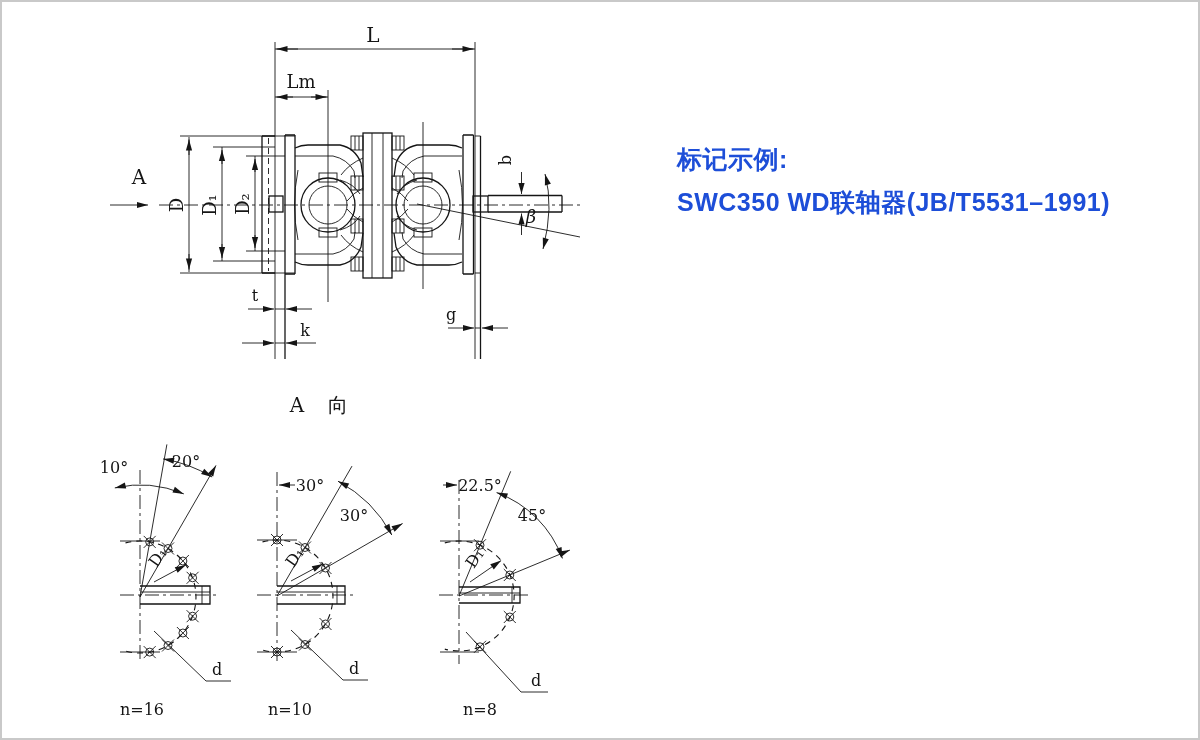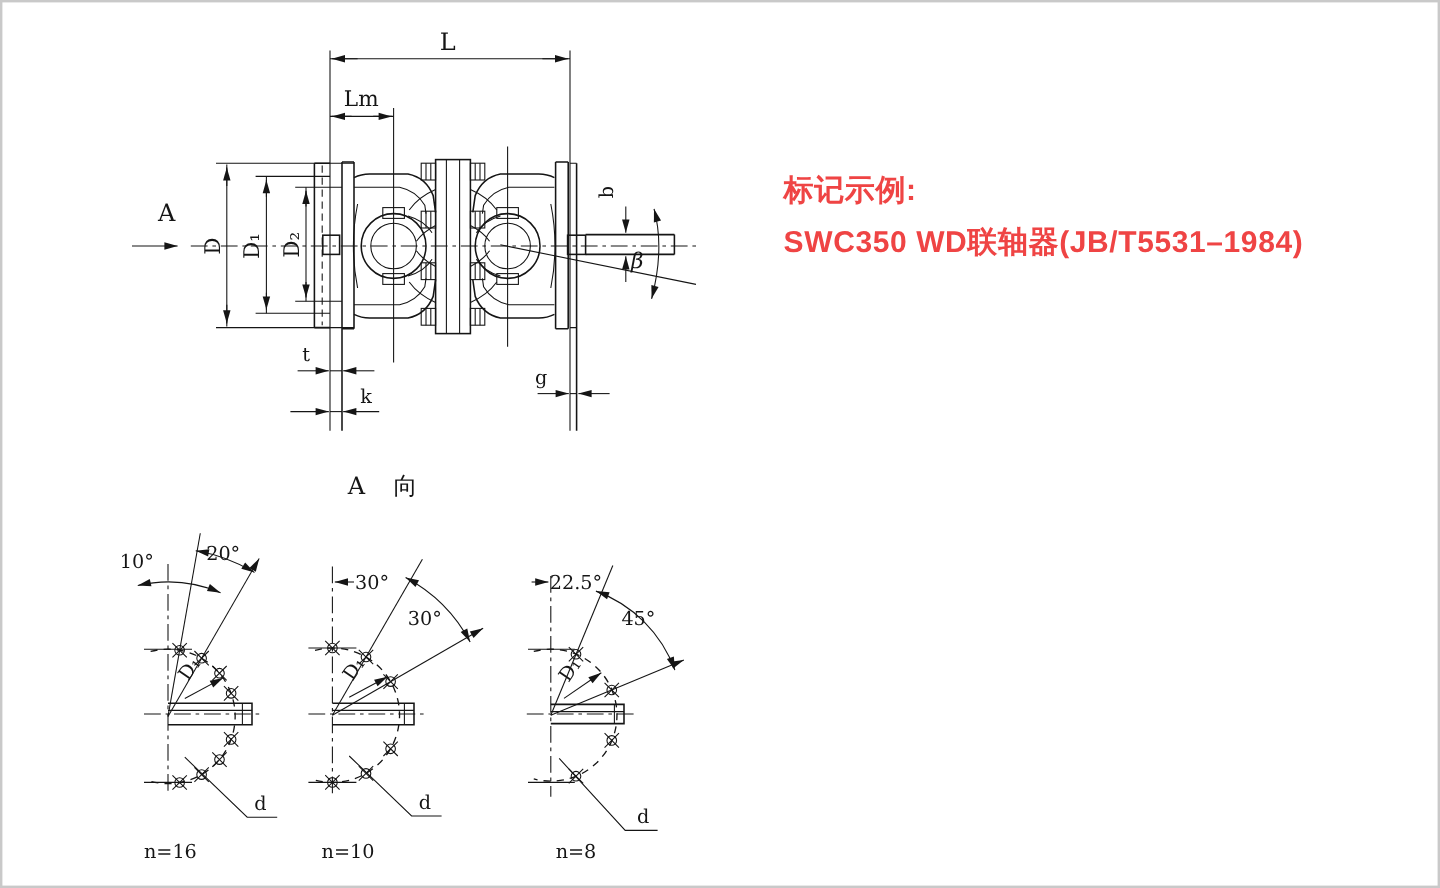--- a/index.html
+++ b/index.html
@@ -9,21 +9,21 @@
   .drawing{position:absolute;left:0;top:0;}
   .ln{stroke:#151515;stroke-width:1.3;fill:none;}
   .tn{stroke:#151515;stroke-width:0.9;fill:none;}
   .cl{stroke:#151515;stroke-width:0.9;fill:none;stroke-dasharray:14 4 3 4;}
   .hid{stroke:#151515;stroke-width:0.9;fill:none;stroke-dasharray:6 4;}
   .dc{stroke:#151515;stroke-width:1.1;fill:none;stroke-dasharray:6 5;}
   .dim{font-family:"DejaVu Serif",serif;font-size:18px;fill:#151515;}
   .dimL{font-size:20px;}
   .dimS{font-size:16px;}
   .cjk{font-family:"Liberation Sans",sans-serif;font-size:20px;fill:#151515;}
-  .notes{position:absolute;left:651px;top:136px;color:#ef4444;}
+  .notes{position:absolute;left:675px;top:136px;color:#1d4ed8;}
   .notes div{font-size:25px;font-weight:700;letter-spacing:0.5px;
              line-height:43px;white-space:nowrap;}
 </style>
 </head>
 <body>
 
 <div class="page">
 
 <svg class="drawing" width="1200" height="740" viewBox="0 0 1200 740">
   <defs>
@@ -262,16 +262,16 @@
     <path class="tn" d="M468,580 L499.1,558.6" marker-end="url(#ma)"></path>
     <text class="dim dimS" x="474" y="561" text-anchor="middle" transform="rotate(-55 474 557)">D₁</text>
     <path class="tn" d="M464,630 L519,690 H546"></path>
     <text class="dim dimS" x="534" y="684" text-anchor="middle">d</text>
     <text class="dim dimS" x="478" y="713" text-anchor="middle">n=8</text>
   </g>
 </svg>
 
   <div class="notes">
     <div>标记示例:</div>
-    <div>SWC350 WD联轴器(JB/T5531–1984)</div>
+    <div>SWC350 WD联轴器(JB/T5531–1991)</div>
   </div>
 
 </div>
 
 </body></html>

